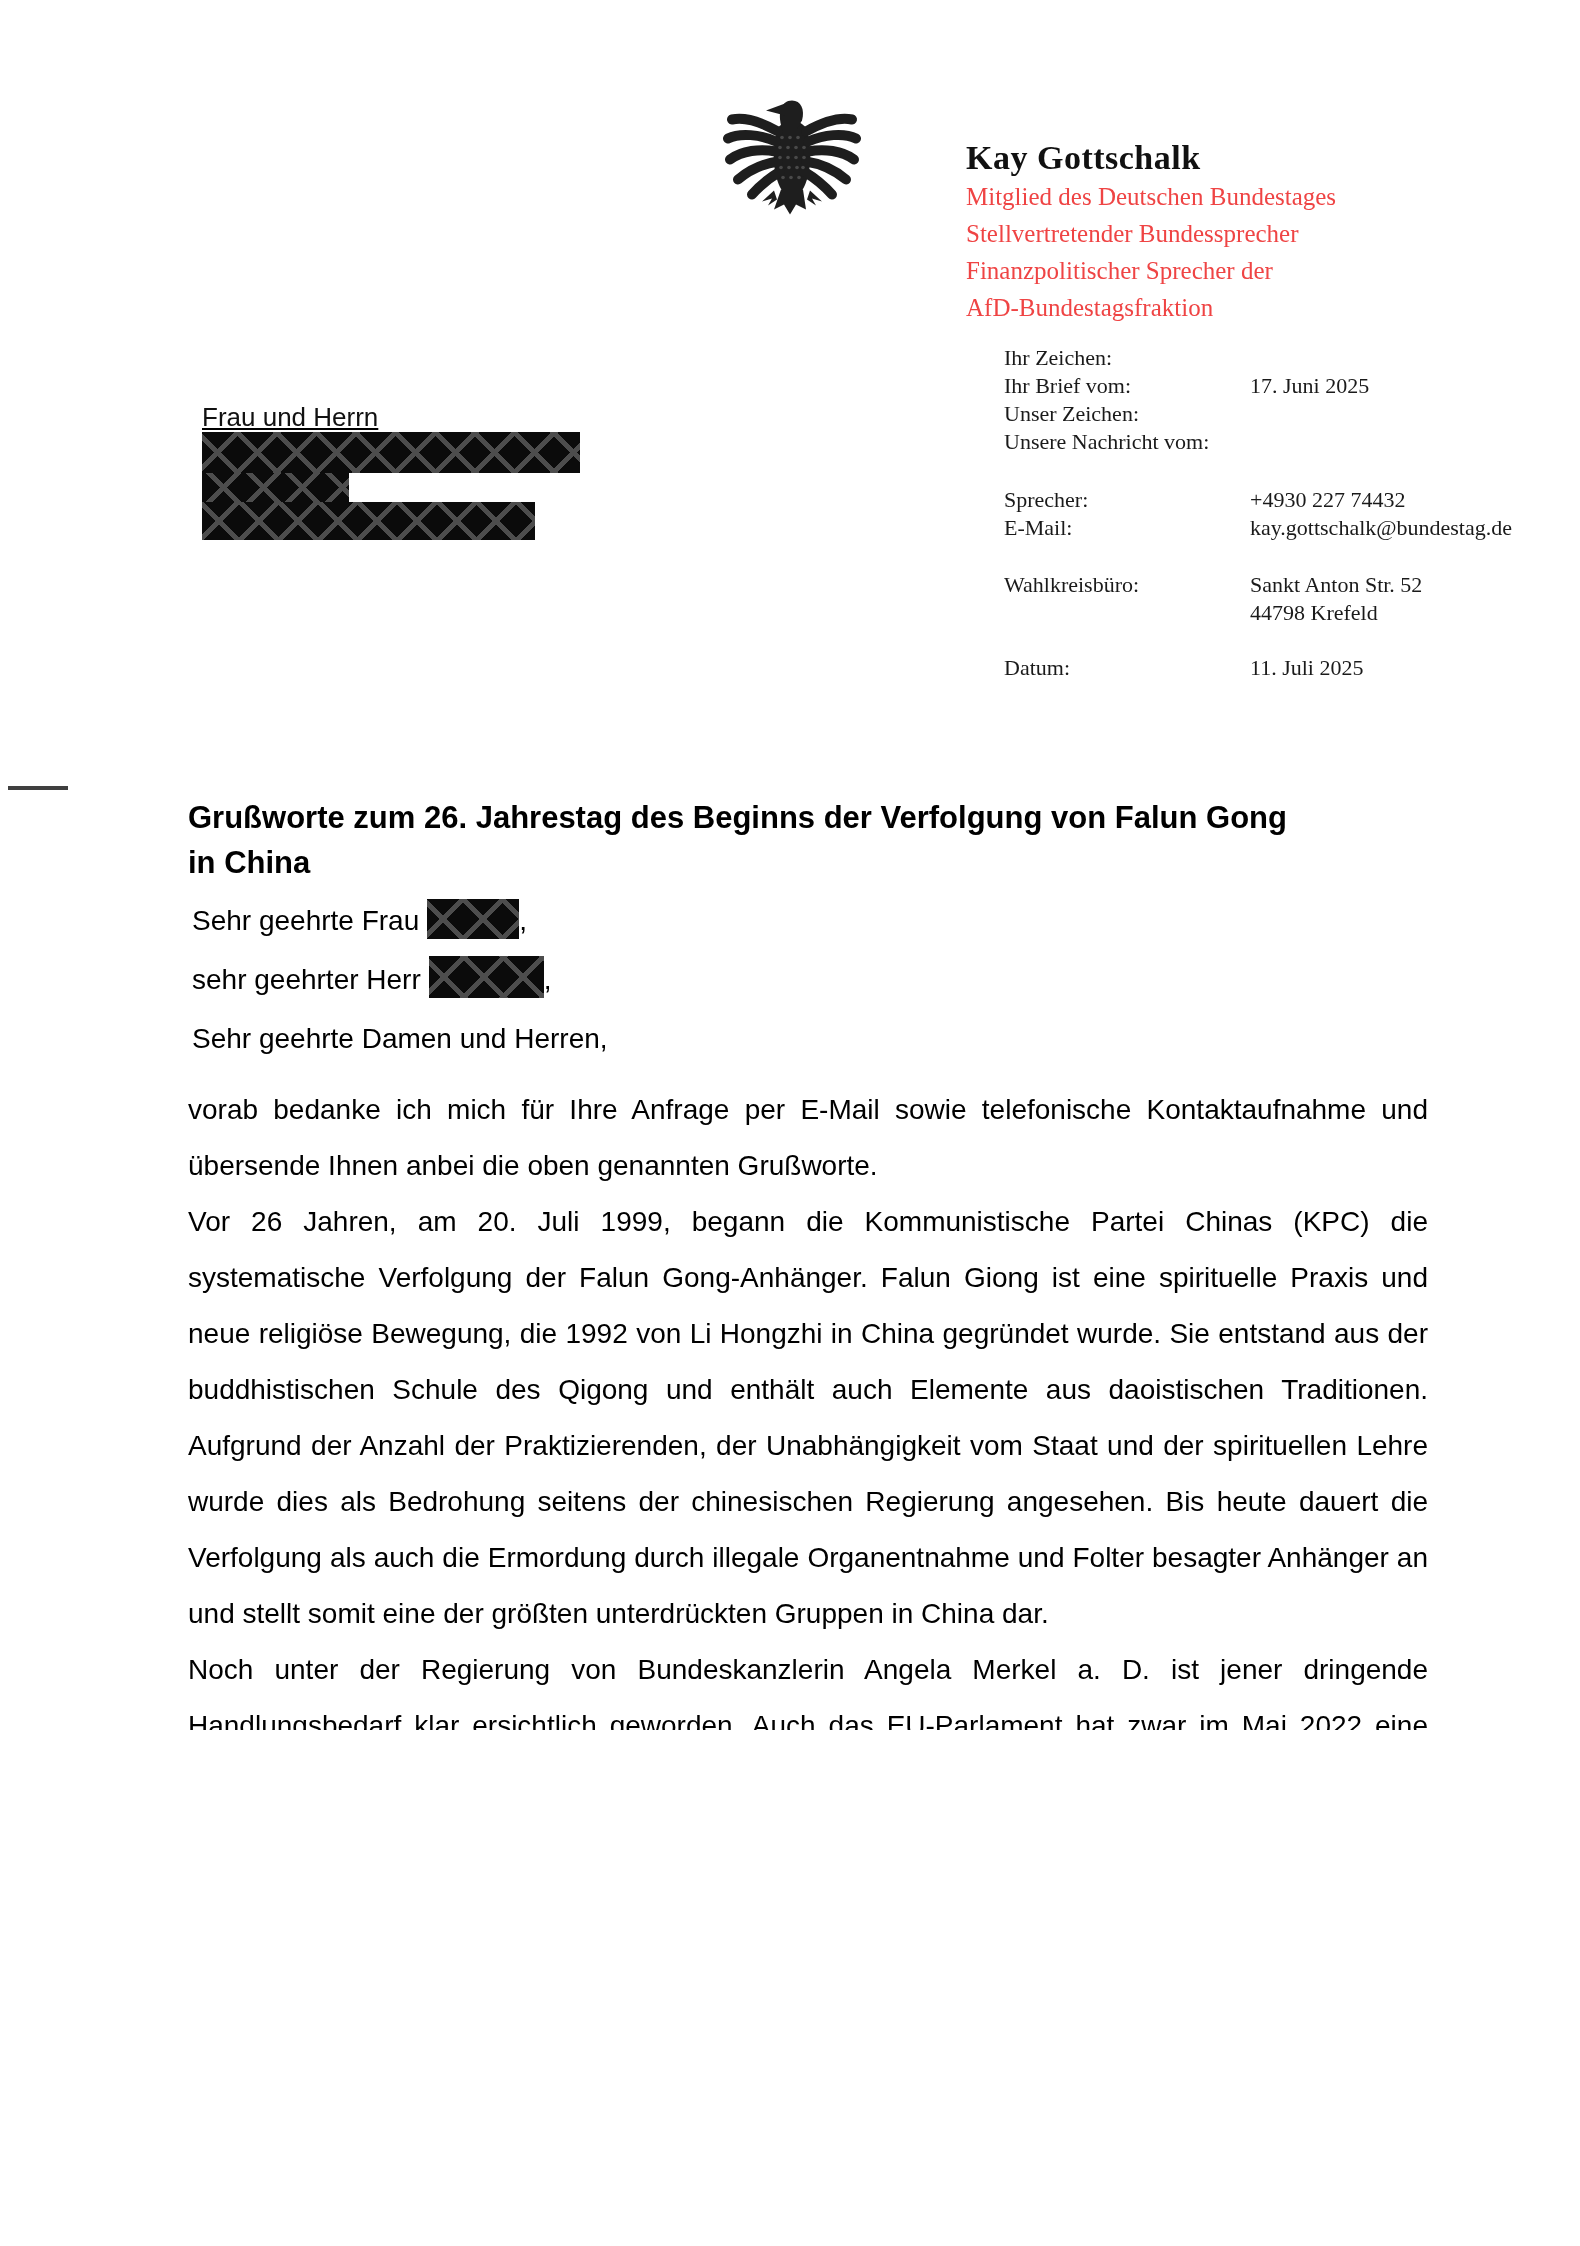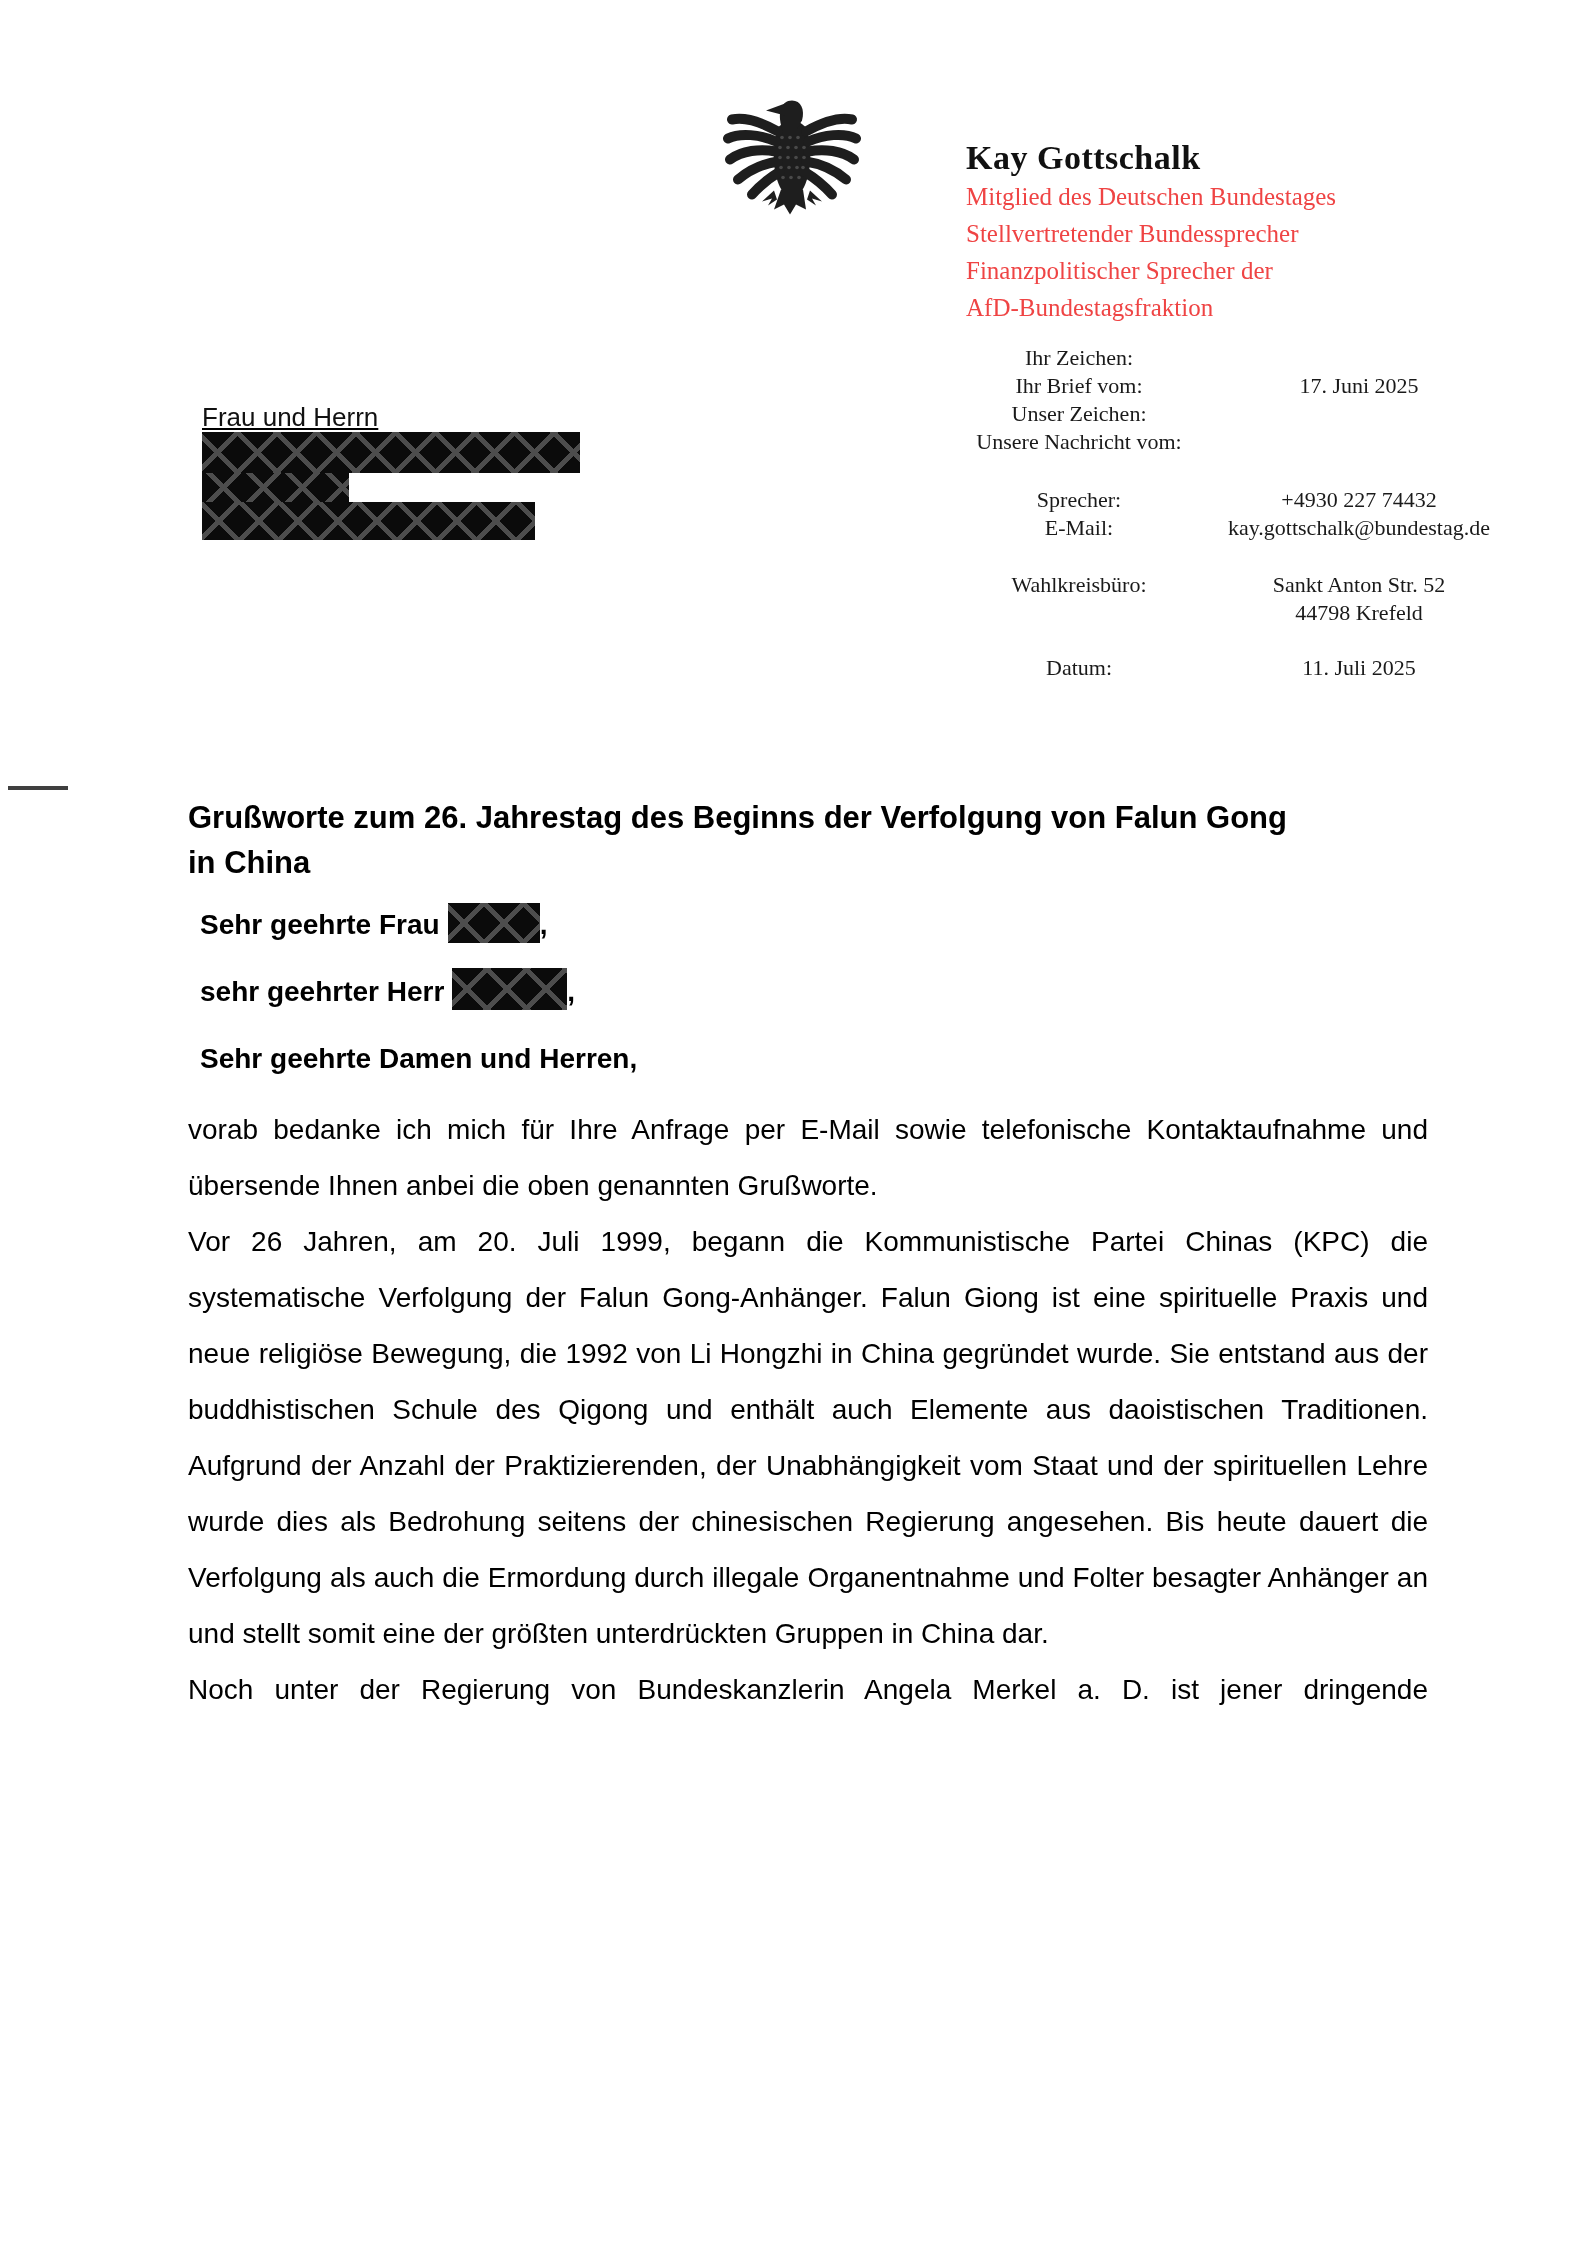--- a/index.html
+++ b/index.html
@@ -24,23 +24,23 @@
   .lh-name {
     font-size:34px; font-weight:bold; line-height:40px; color:#111;
     letter-spacing:0.5px;
   }
   .lh-role {
     font-size:25px; line-height:37px; color:#ef4444;
   }
 
   
   .meta-block {
-    position:absolute; left:956px; top:344px; width:560px;
+    position:absolute; left:1004px; top:344px; width:560px;
     font-family:"Liberation Serif", serif;
-    font-size:22px; color:#1a1a1a;text-align:center;
+    font-size:22px; color:#1a1a1a;
   }
   .meta-row { display:flex; line-height:28px; }
   .meta-label { width:246px; flex:0 0 246px; }
   .meta-value { flex:1; }
   .meta-gap-a { height:30px; }
   .meta-gap-b { height:29px; }
   .meta-gap-c { height:27px; }
 
   
   .recipient {
@@ -65,21 +65,21 @@
 
   
   .content {
     position:absolute; left:188px; top:795px; width:1240px;
   }
   .subject {
     font-size:31px; font-weight:bold; line-height:45px;
     max-width:1125px; margin-bottom:8px; color:#000;
   }
   .salutation { font-size:28px; line-height:55px; }
-  .salutation p { margin:12px;font-weight:bold; }
+  .salutation p { margin:4px; }
   .redact-inline {
     display:inline-block; vertical-align:-9px; margin-left:8px;
   }
   .redact-frau { width:92px;  height:40px; }
   .redact-herr { width:115px; height:42px; }
   .body-text { margin-top:16px; }
   .body-text p {
     font-size:28px; line-height:56px; text-align:justify;
     color:#000;
   }

